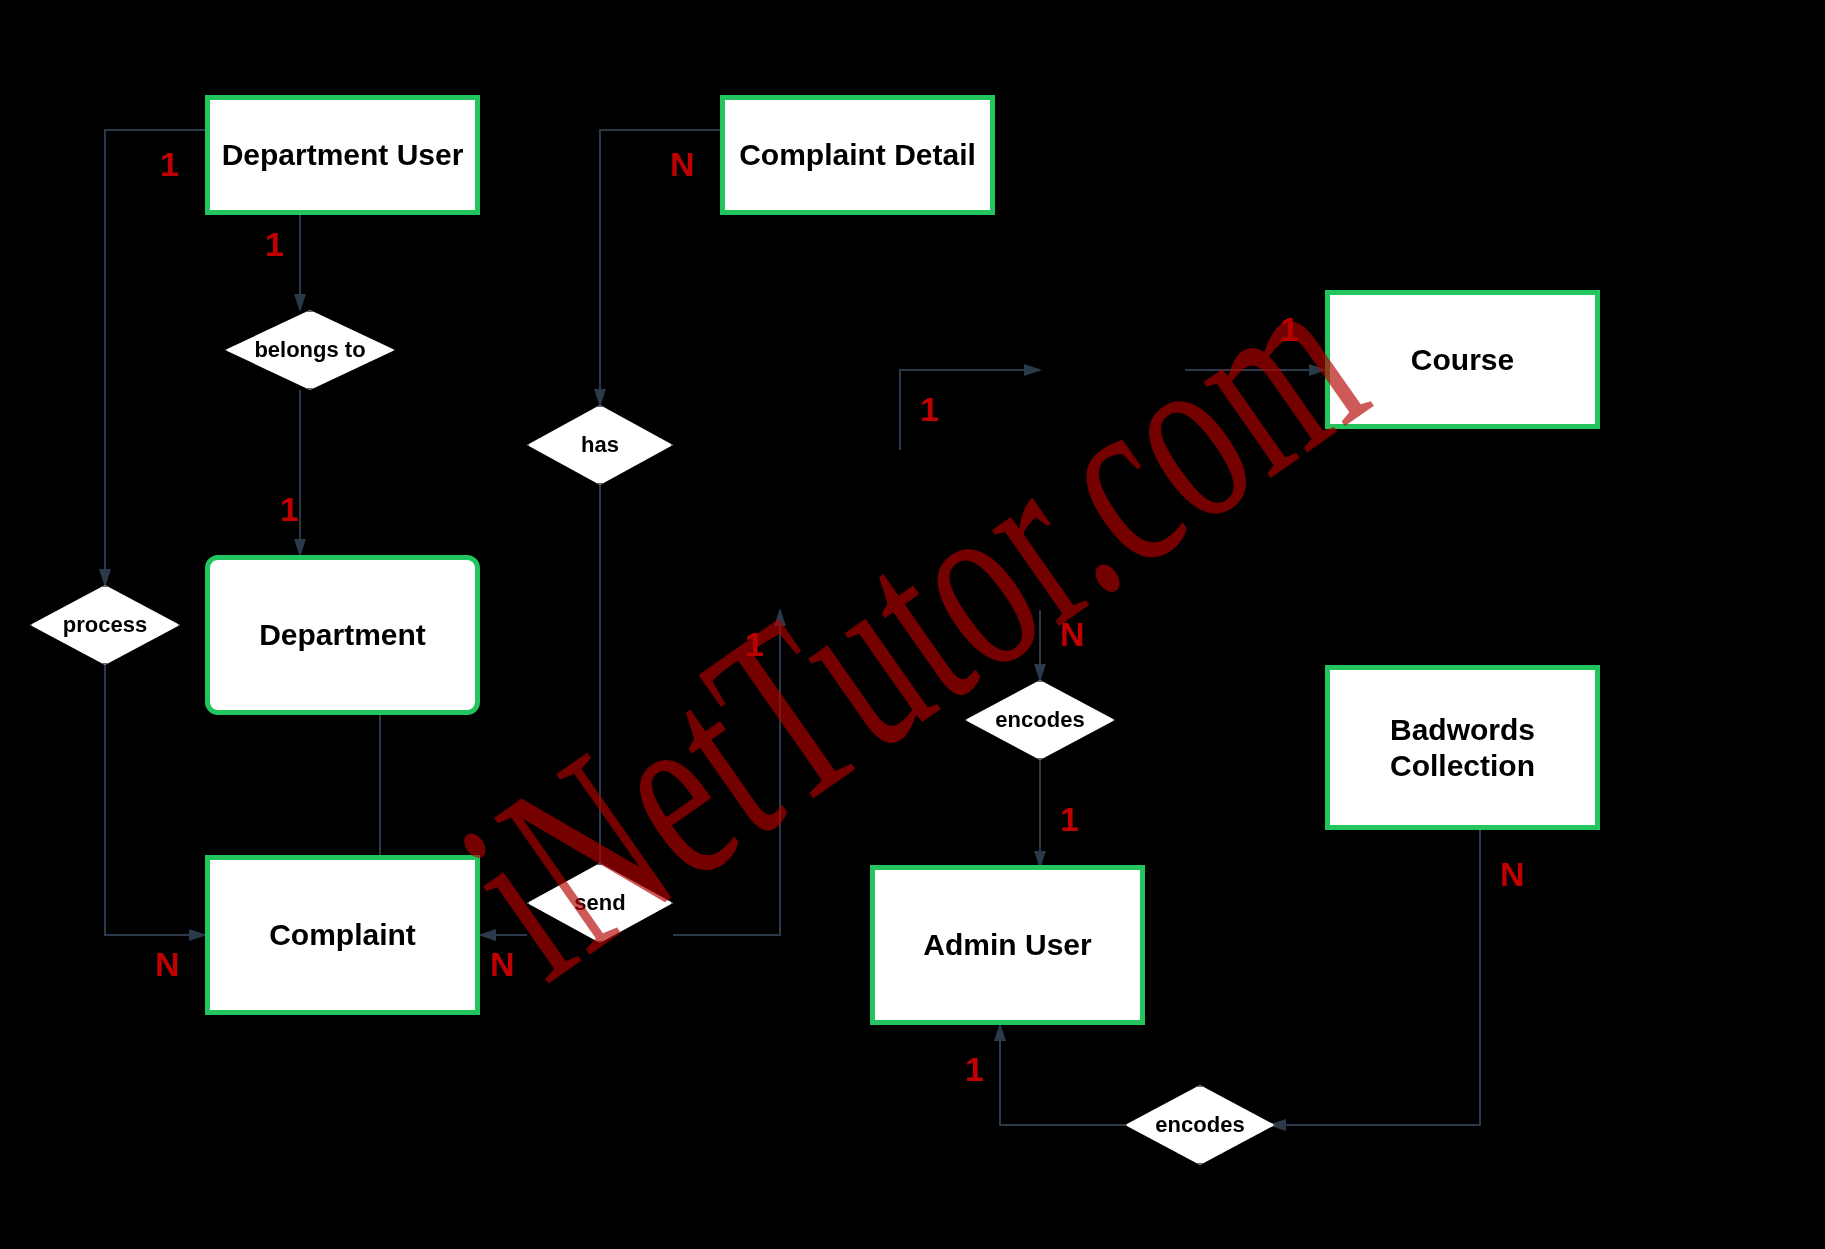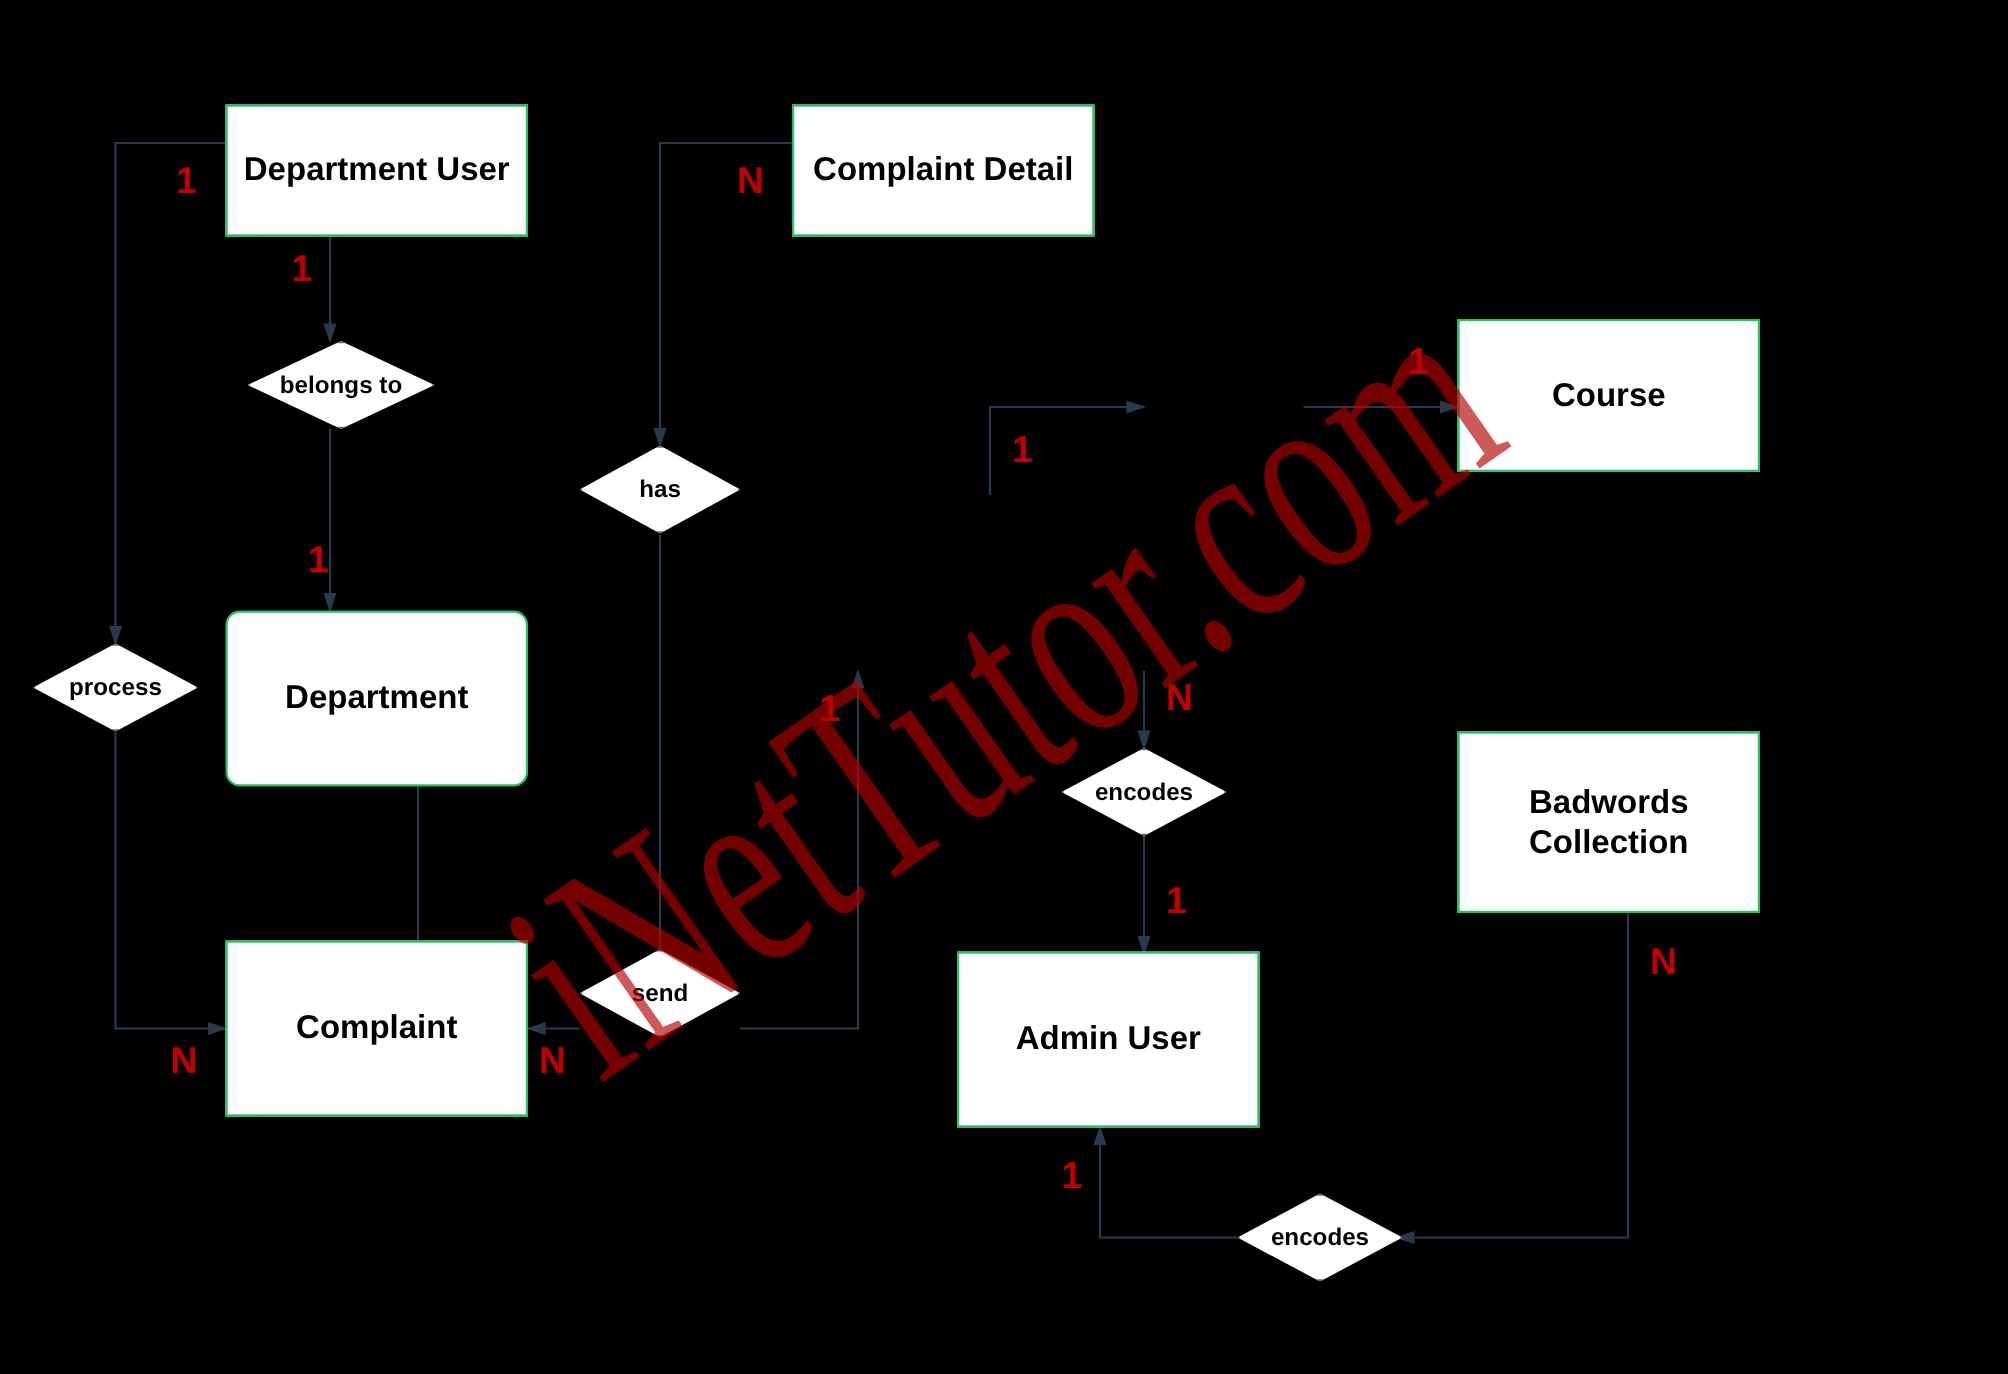--- a/index.html
+++ b/index.html
@@ -13,21 +13,21 @@
   }
   .canvas {
     position: absolute;
     top: 0; left: 0;
     width: 1825px;
     height: 1249px;
   }
   .entity {
     position: absolute;
     background: #fff;
-    border: 2px solid #22c55e;
+    border: 5px solid #22c55e;
     display: flex;
     align-items: center;
     justify-content: center;
     text-align: center;
     font-size: 30px;
     font-weight: bold;
     color: #000;
     padding: 4px;
     line-height: 1.2;
   }

